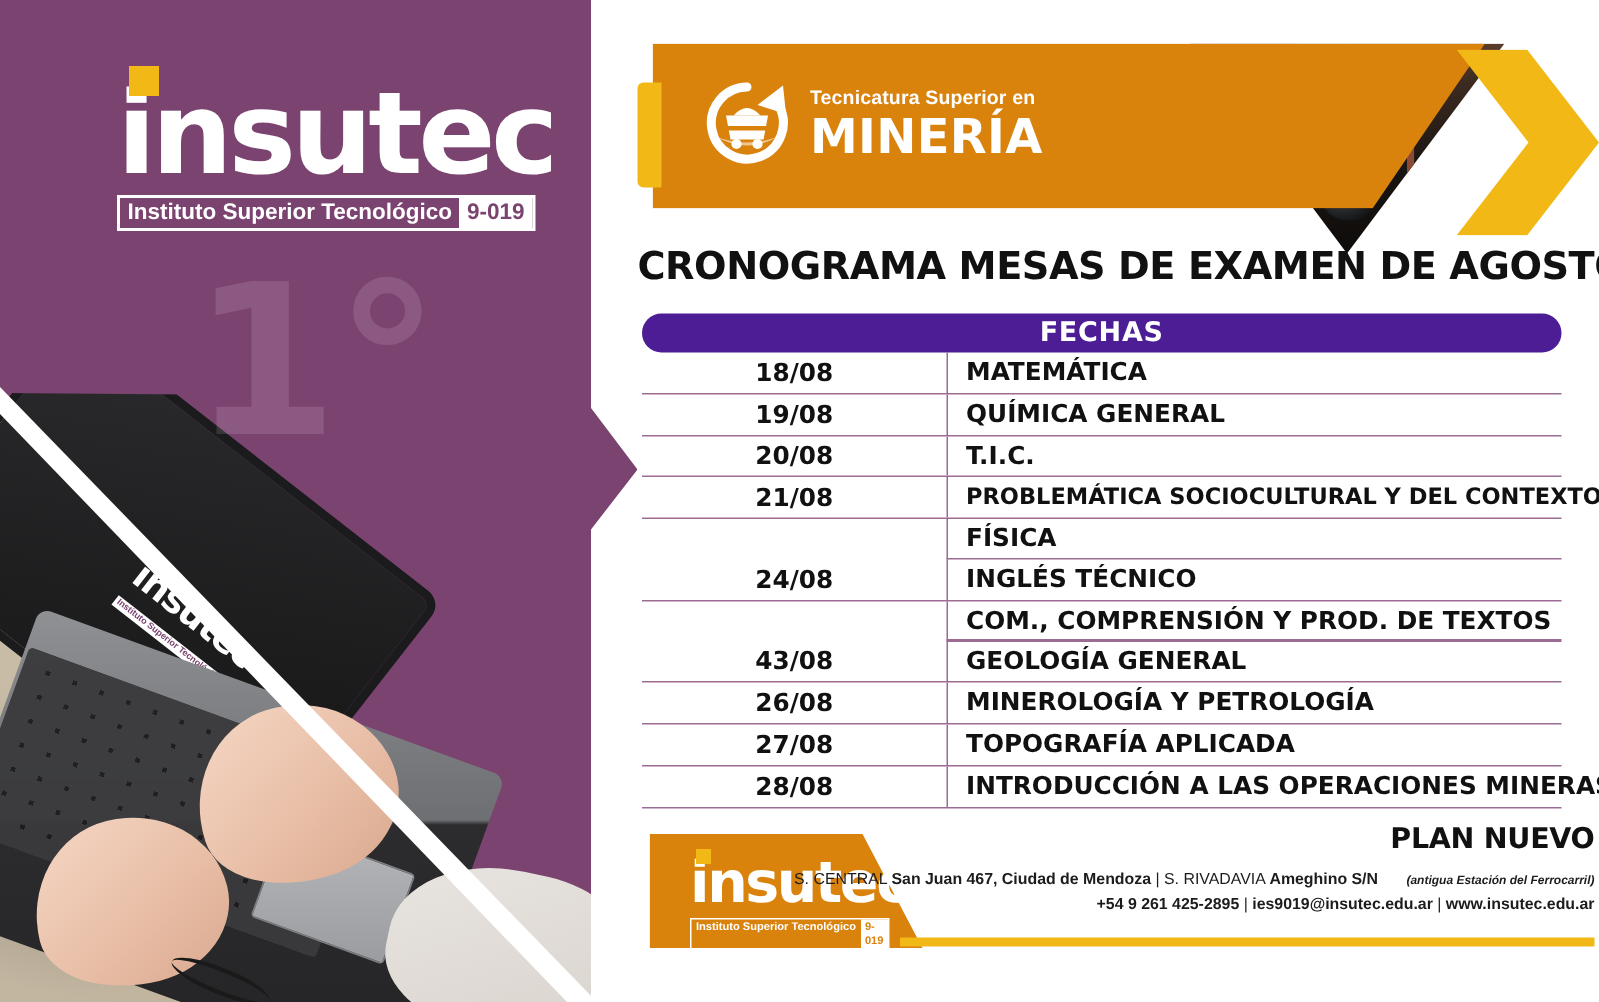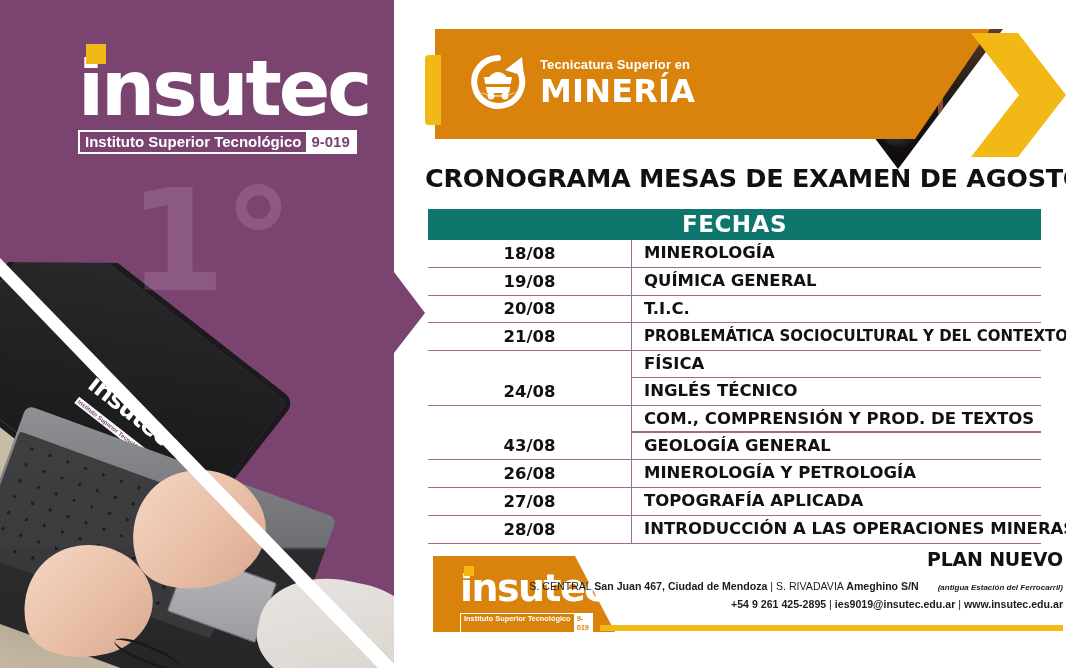--- a/index.html
+++ b/index.html
@@ -331,28 +331,29 @@
     font-family: "DejaVu Sans", sans-serif;
   }
 
   
   #schedule-table {
     position: absolute;
     left: 3px; top: 209px;
     width: 613px;
   }
   #table-header {
-    background: #0f766e;
+    background: #4c1d95;
     color: #ffffff;
     text-align: center;
-    font-size: 23px;
+    font-size: 18px;
     font-weight: 700;
     letter-spacing: 0.5px;
     padding: 2px 0 3px 0;
     font-family: "DejaVu Sans", sans-serif;
+    border-radius: 13px;
   }
   .trow {
     display: flex;
     align-items: center;
     height: 26.8px;
     border-bottom: 1.3px solid #9c6B93;
   }
   .tdate {
     width: 203px;
     flex: 0 0 203px;
@@ -543,21 +544,21 @@
     </div>
   </div>
 
   <div id="schedule-title">CRONOGRAMA MESAS DE EXAMEN DE AGOSTO 2020</div>
 
   <div id="schedule-table">
     <div id="table-header">FECHAS</div>
     <div id="table-body">
         <div class="trow">
           <div class="tdate">18/08</div>
-          <div class="tsubject">MINEROLOGÍA</div>
+          <div class="tsubject">MATEMÁTICA</div>
         </div>
         <div class="trow">
           <div class="tdate">19/08</div>
           <div class="tsubject">QUÍMICA GENERAL</div>
         </div>
         <div class="trow">
           <div class="tdate">20/08</div>
           <div class="tsubject">T.I.C.</div>
         </div>
         <div class="trow">

